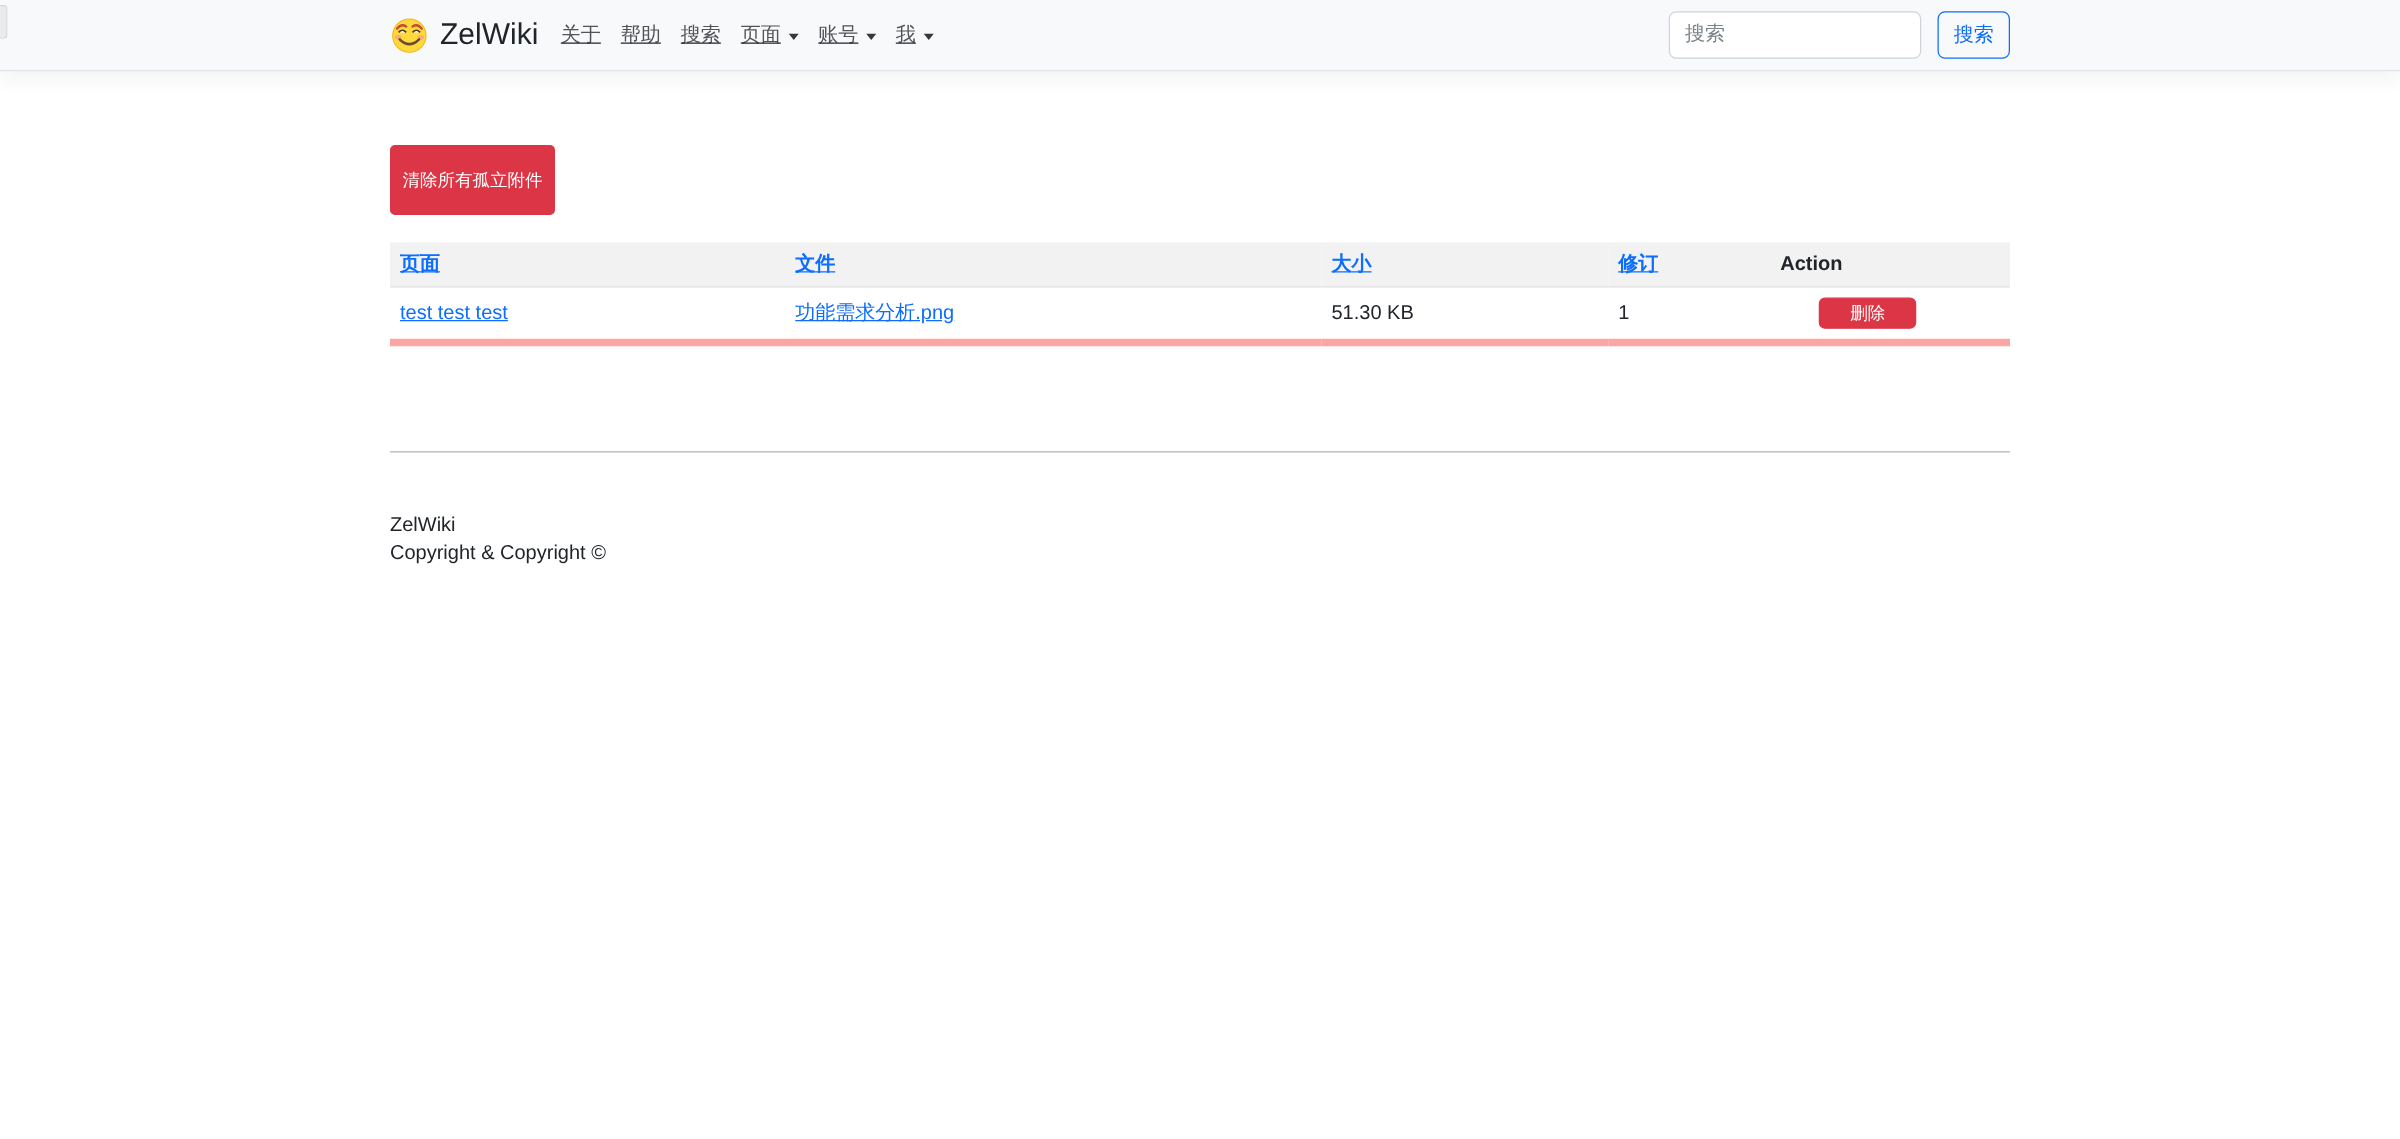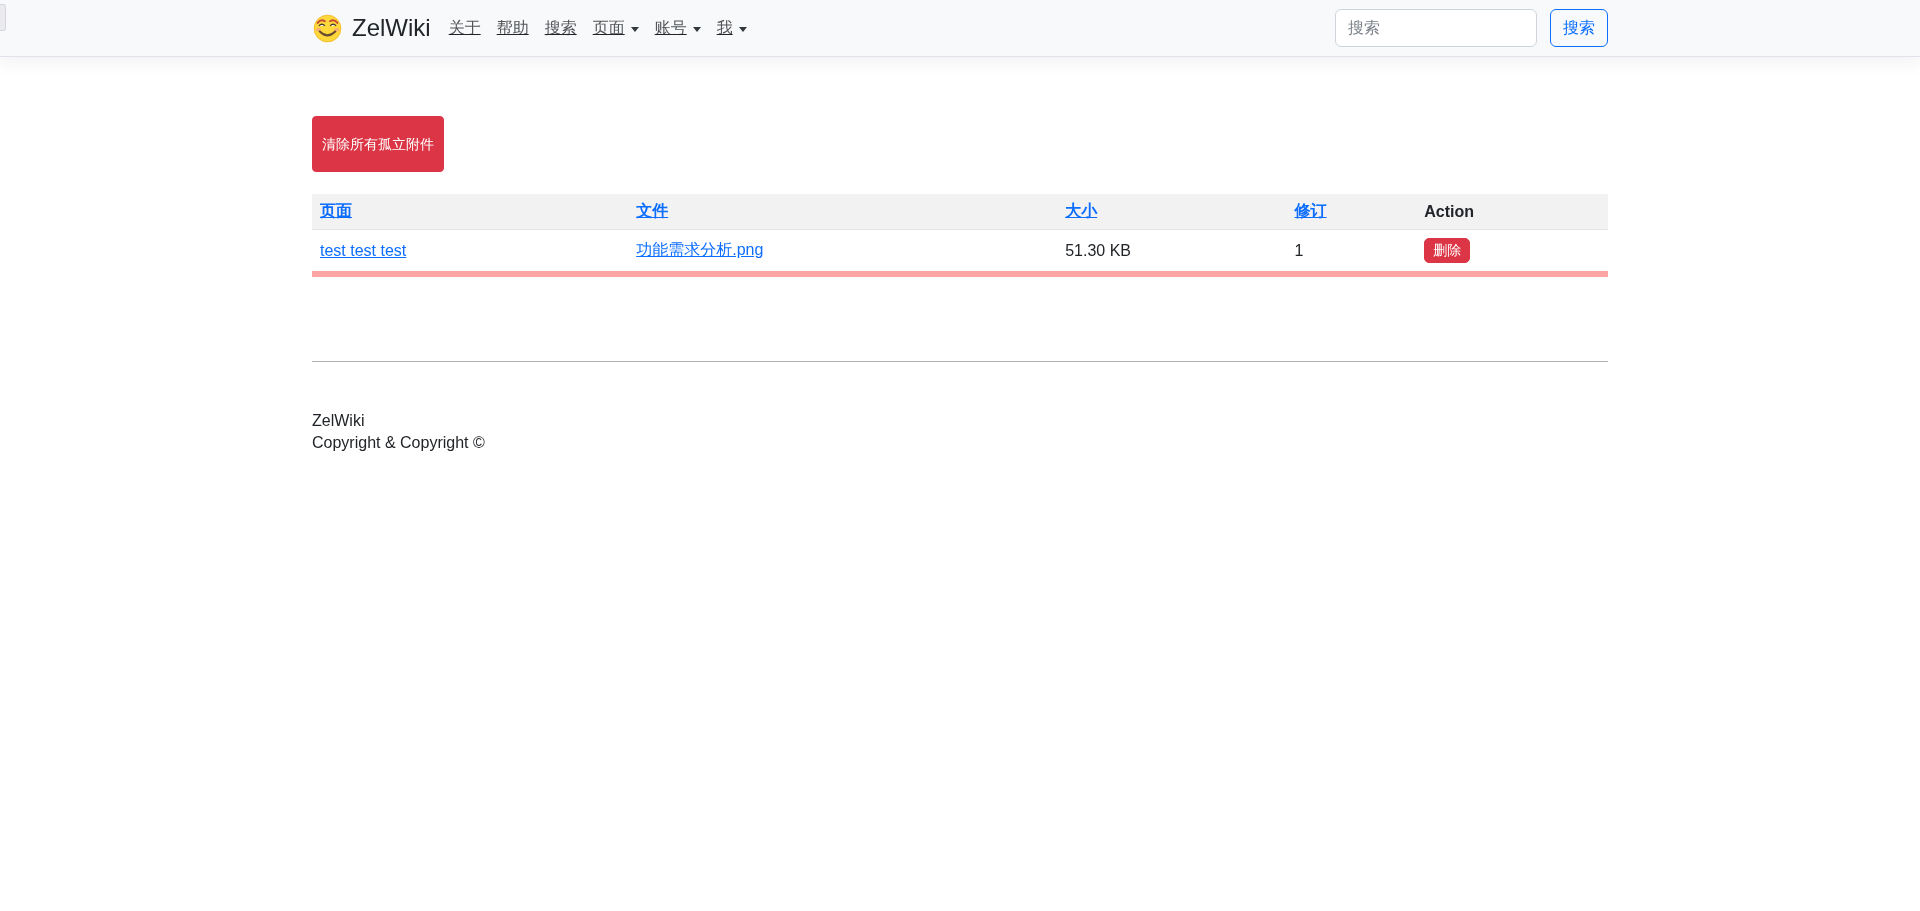--- a/index.html
+++ b/index.html
@@ -102,22 +102,23 @@
     padding: 7px 8px; border-bottom: 1px solid #e3e3e5;
   }
   table.attachments td {
     padding: 8px 8px; border-bottom: 6px solid #fca5a5;
     vertical-align: middle;
   }
   table.attachments a { color: #0d6efd; text-decoration: underline; cursor: pointer; }
   th .th-link { font-weight: bold; }
   .th-action { color: #212529; }
   .btn-delete {
-    font-size: 14px; line-height: 17px; padding: 3px 8px;
+    font-size: 14px; line-height: 17px; padding: 3px 24px;
     border-radius: 5px;
+    margin-left: 31px;
   }
 
   hr.footer-divider {
     border: none; border-top: 1px solid #b3b3b3;
     margin: 84px 0 48px 0;
   }
   footer p { margin: 0; font-size: 16px; line-height: 22px; color: #212529; }
 </style>
 </head>
 <body>

